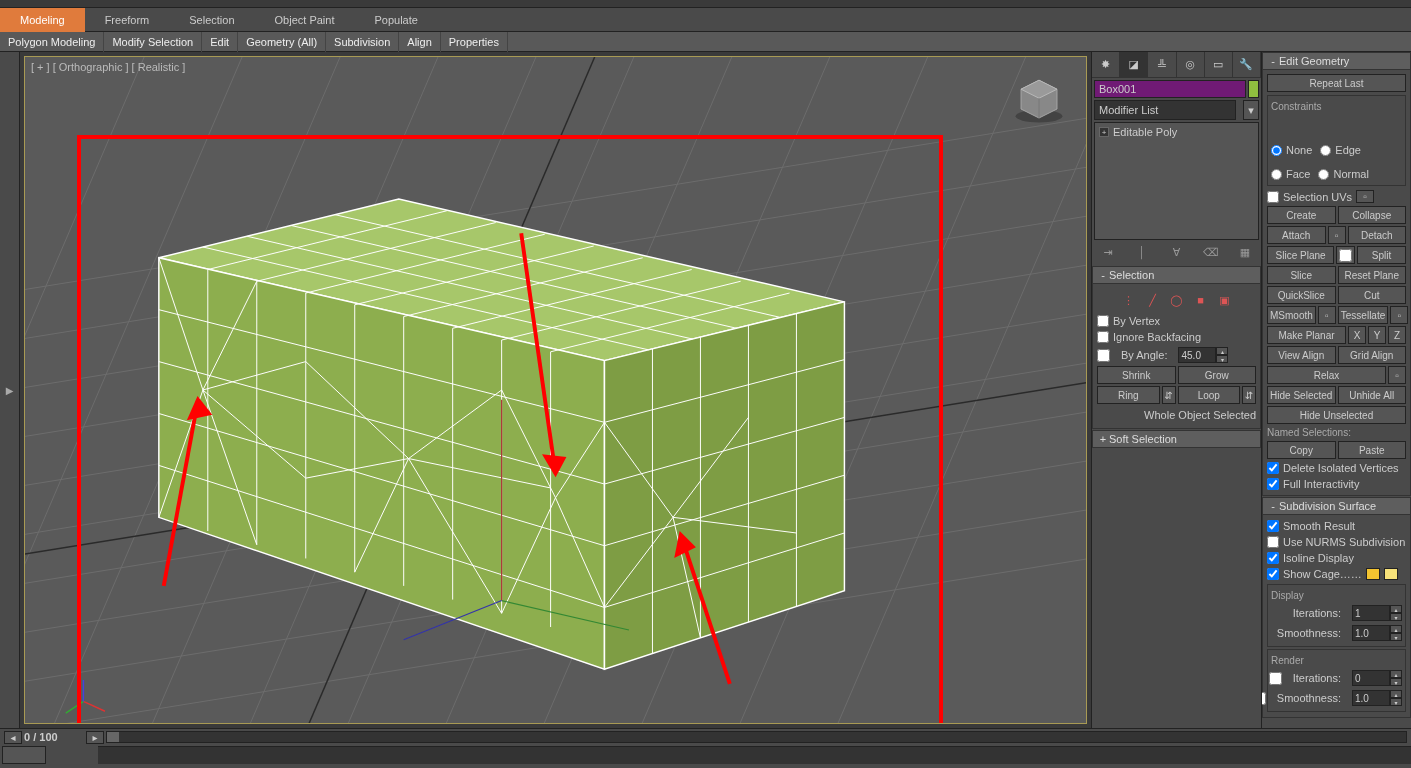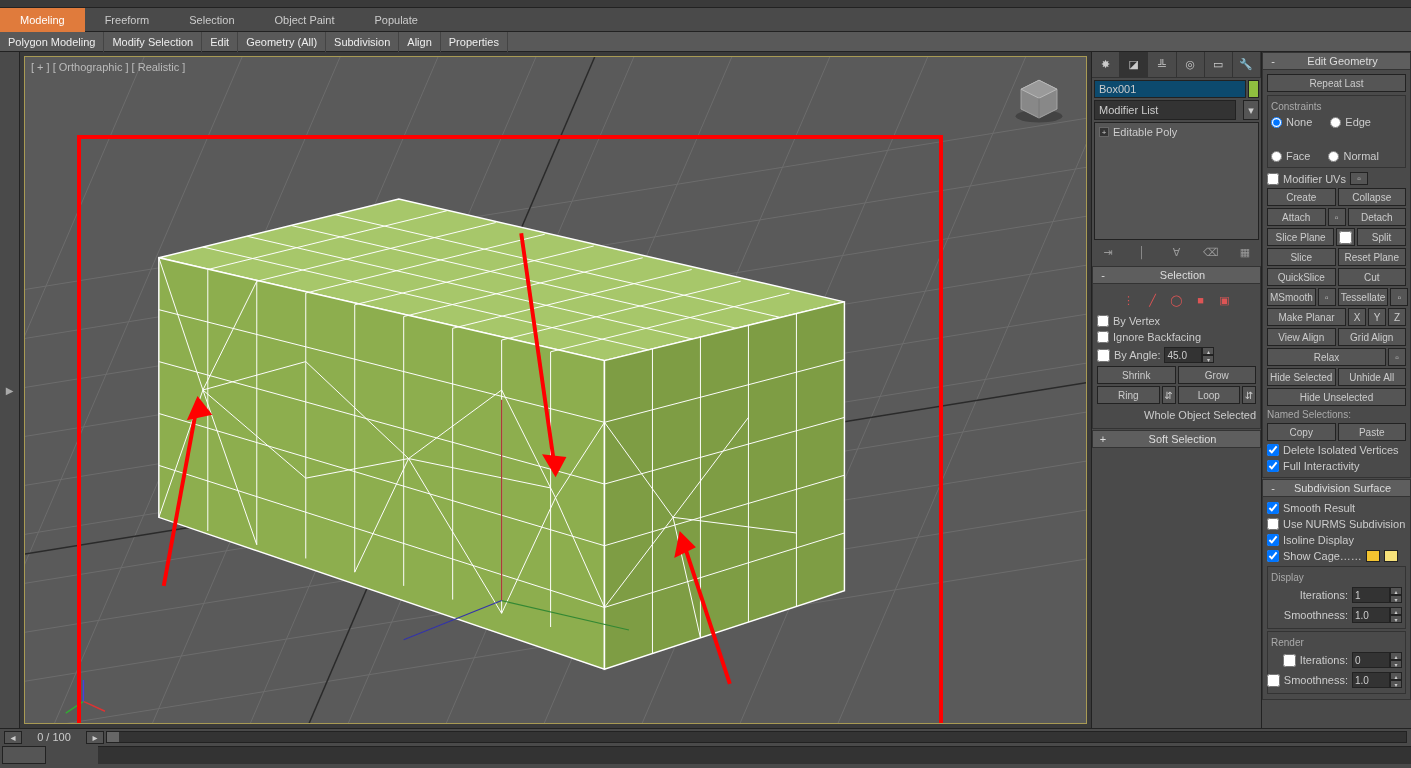--- a/index.html
+++ b/index.html
@@ -30,73 +30,73 @@
 
 
 .cmd-panel { width: 170px; background: #4a4a4a; border-left: 1px solid #222; display: flex; flex-direction: column; }
 .prop-panel { width: 150px; background: #4a4a4a; border-left: 1px solid #222; display: flex; flex-direction: column; overflow-y:auto; }
 
 .cmd-icons { display: flex; height: 26px; border-bottom: 1px solid #333; }
 .cmd-icons .ic { flex:1; display:flex; align-items:center; justify-content:center; border-right:1px solid #333; cursor:pointer; }
 .cmd-icons .ic.active { background:#333; }
 
 .name-row { display:flex; height:22px; padding:2px; gap:2px; }
-.name-input { flex:1; background:#0c4a6e; border:1px solid #222; color:#ccc; padding:0 4px; font-size:11px; }
+.name-input { flex:1; background:#701a75; border:1px solid #222; color:#ccc; padding:0 4px; font-size:11px; }
 .color-swatch { width:18px; background:#8FBF3F; border:1px solid #222; }
 
 .modlist-row { display:flex; height:22px; padding:0 2px 2px 2px; gap:7px; }
 .modlist-sel { flex:1; background:#333; border:1px solid #222; color:#ccc; padding:0 4px; display:flex; align-items:center; }
 .modlist-btn { width:16px; background:#555; border:1px solid #222; display:flex; align-items:center; justify-content:center; cursor:pointer; }
 
 .stack { margin:0 2px 2px 2px; height:118px; background:#555; border:1px solid #222; padding:2px; color:#ccc; }
 .stack-item { display:flex; align-items:center; gap:4px; padding:1px 2px; }
 .stack-item .exp { width:10px; height:10px; background:#333; border:1px solid #666; display:flex; align-items:center; justify-content:center; font-size:8px; }
 
 .stack-tools { display:flex; height:24px; padding:0 2px 4px 2px; gap:6px; align-items:center; justify-content:space-around; }
 .stool { width:16px; height:16px; cursor:pointer; display:flex; align-items:center; justify-content:center; color:#999; }
 
 
 .rollout { margin:0 0 1px 0; }
 .rollout-head { height:18px; background:#5e5e5e; border:1px solid #333; display:flex; align-items:center; padding:0 4px; cursor:pointer; color:#ddd; }
 .rollout-head .pm { width:12px; text-align:center; }
-.rollout-head .title { flex:1; text-align:center; }
+.rollout-head .title { flex:1; }
 .rollout-body { padding:3px 4px; background:#4a4a4a; border-left:1px solid #333; border-right:1px solid #333; border-bottom:1px solid #333; }
 
 .subobj-icons { display:flex; justify-content:center; gap:6px; padding:4px 0; }
 .subobj-icons .si { width:18px; height:18px; display:flex; align-items:center; justify-content:center; cursor:pointer; }
 
 .chk-row { display:flex; align-items:center; gap:4px; padding:2px 0; }
 .chk-row input[type=checkbox]{ width:12px; height:12px; }
-.spin-row { display:flex; align-items:center; gap:4px; padding:2px 0; }
+.spin-row { display:flex; align-items:center; gap:11px; padding:2px 0; }
 .spinner { display:flex; }
 .spinner input { width:38px; height:16px; background:#333; border:1px solid #222; color:#ccc; font-size:10px; padding:0 2px; }
 .spinner .arrows { width:12px; display:flex; flex-direction:column; }
 .spinner .arrows div { height:8px; background:#555; border:1px solid #222; font-size:6px; display:flex; align-items:center; justify-content:center; cursor:pointer; }
 
 .btn-row { display:flex; height:20px; gap:2px; padding:1px 0; }
 .btn { flex:1; background:#555; border:1px solid #222; color:#ccc; display:flex; align-items:center; justify-content:center; cursor:pointer; font-size:10px; padding:0 2px; }
 .btn.sm { flex:0 0 18px; }
 .btn.mini { flex:0 0 14px; padding:0; }
 
 .radio-row { display:flex; align-items:center; gap:4px; padding:2px 0; }
 .radio-row input[type=radio]{ width:11px; height:11px; }
-.radio-group { display:flex; gap:18px; flex-wrap:wrap; }
+.radio-group { display:flex; gap:8px; flex-wrap:wrap;margin-top:28px; }
 
 .fieldset-label { color:#aaa; font-size:10px; padding:2px 0; }
 .group-border { border:1px solid #333; padding:3px; margin:2px 0; }
 
 .status-line { text-align:right; color:#ccc; padding:4px 0; }
 .swatch-sm { width:14px; height:12px; display:inline-block; border:1px solid #222; }
 
 
 .bottom { position:absolute; bottom:0; left:0; right:0; height:40px; background:#4a4a4a; border-top:1px solid #222; }
 .time-row1 { height:16px; display:flex; align-items:center; padding:0 4px; gap:2px; }
 .time-row1 .scroll { flex:1; height:12px; background:#333; border:1px solid #222; position:relative; }
 .time-row1 .scroll .thumb { position:absolute; left:0; top:0; bottom:0; width:12px; background:#666; }
-.time-row1 .lbl { width:60px; text-align:center; color:#ccc; }
+.time-row1 .lbl { width:60px; text-align:left; color:#ccc;font-weight:bold; }
 .time-row2 { height:20px; display:flex; align-items:center; }
 .time-row2 .ticks { flex:1; height:18px; background:linear-gradient(90deg,#333,#333); border-top:1px solid #222; position:relative; margin-left:50px; }
 .ani-btn { width:44px; height:18px; background:#555; border:1px solid #222; margin:0 2px; }
 </style>
 </head>
 <body>
 
 <div class="ribbon" style="height:8px; background:#3a3a3a; border-bottom:1px solid #222;"></div>
 
 <div class="ribbon">
@@ -377,21 +377,21 @@
                 <span>Face</span>
               </label>
             <label class="radio-row">
                 <input type="radio" name="con" style="">
                 <span>Normal</span>
               </label>
           </div>
         </div>
         <div class="chk-row">
             <input type="checkbox" style="">
-            <span>Modifier UVs</span>
+            <span>Selection UVs</span>
             <div class="btn sm">▫</div>
           </div>
 
         <div class="btn-row">
             <div class="btn">Create</div>
             <div class="btn">Collapse</div>
           </div>
         <div class="btn-row">
             <div class="btn">Attach</div>
             <div class="btn sm">▫</div>

